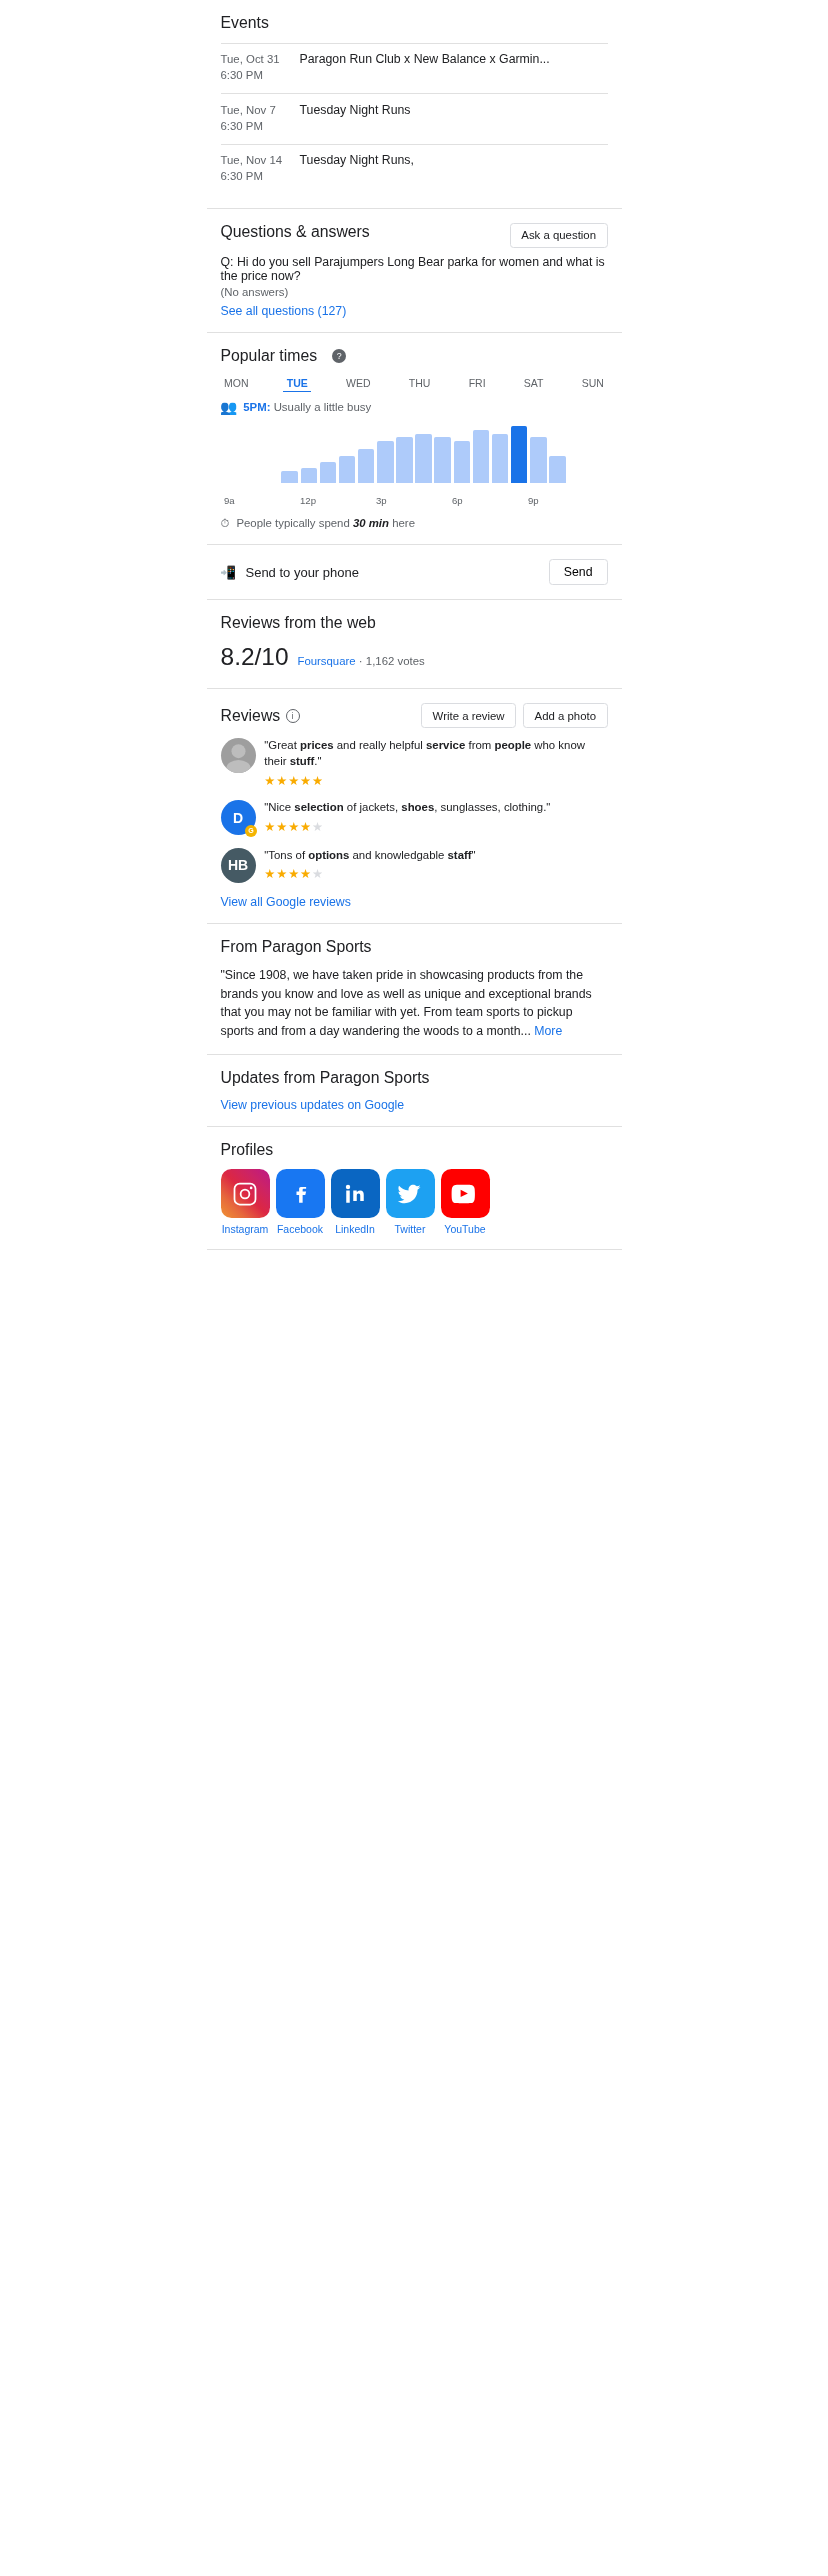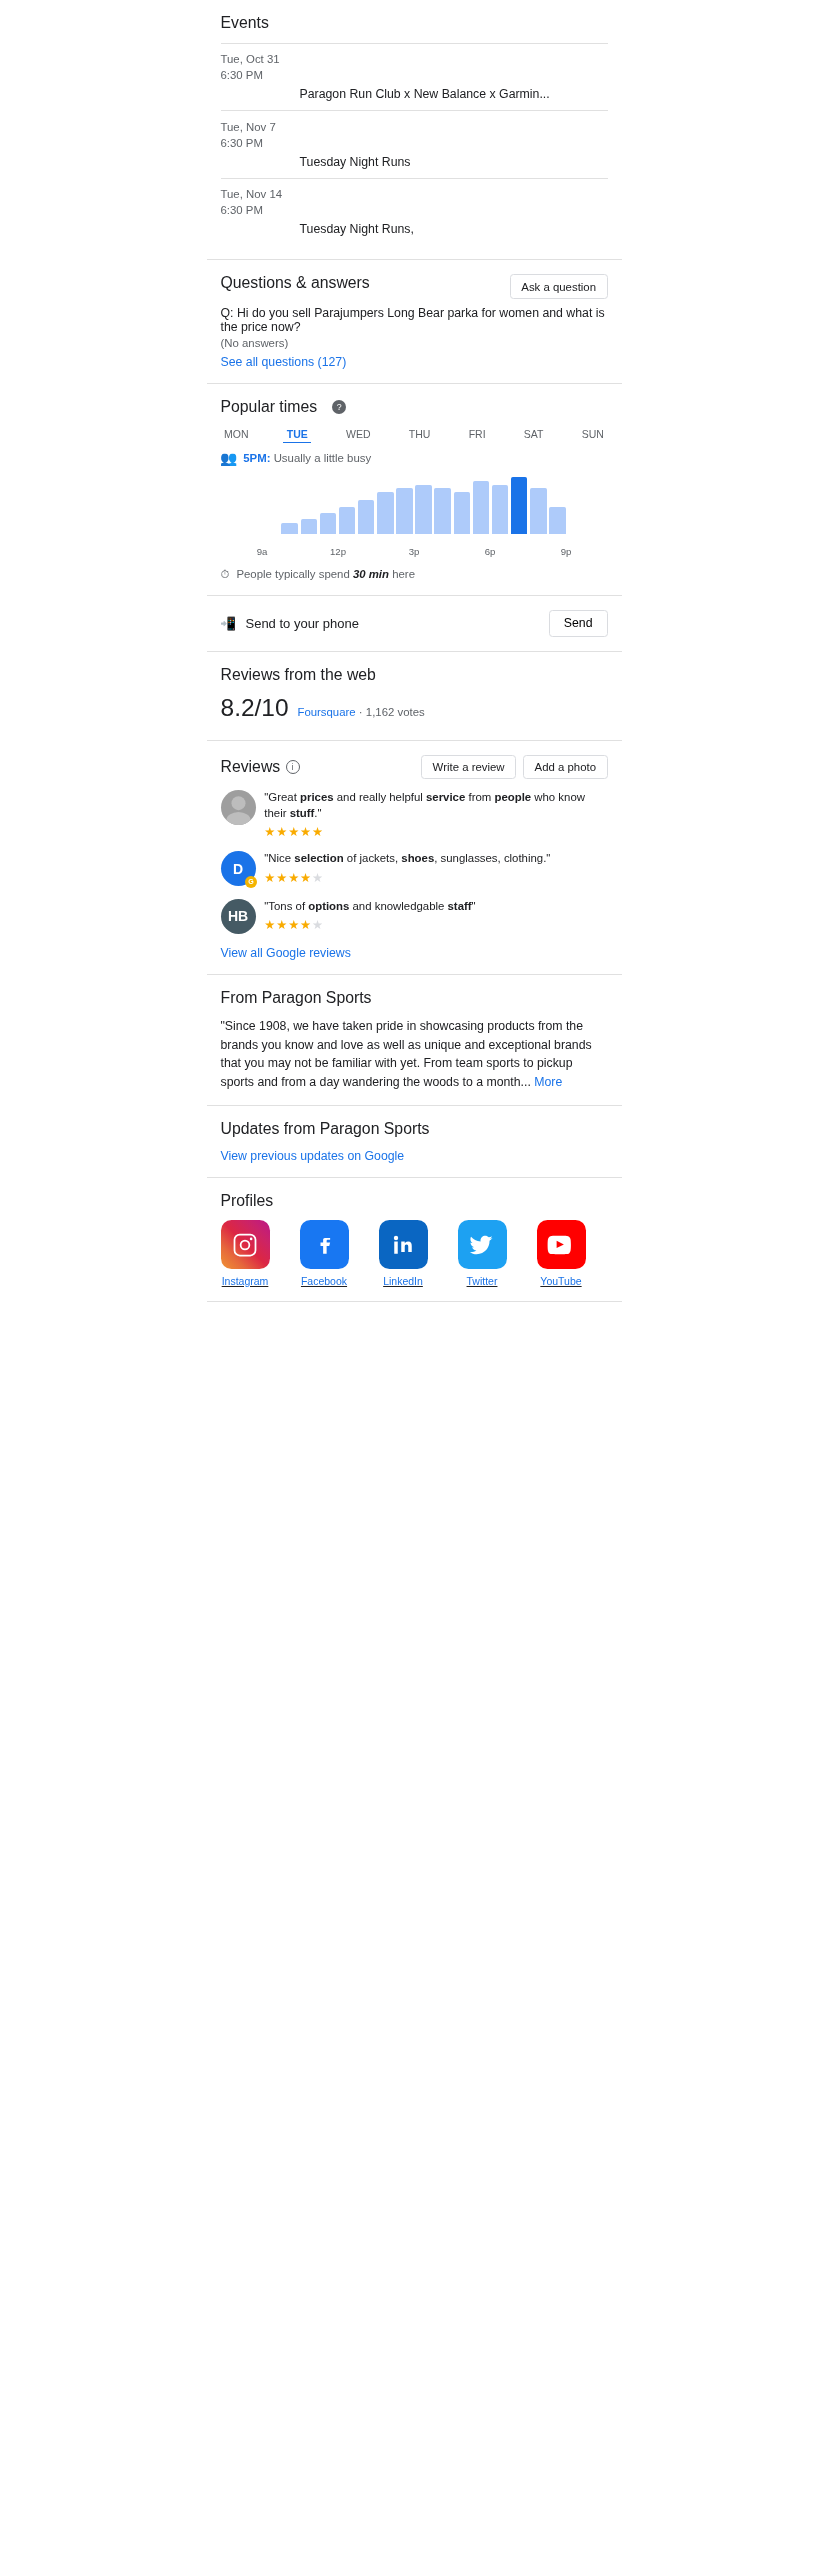--- a/index.html
+++ b/index.html
@@ -27,21 +27,20 @@
     }
     .event-date {
       min-width: 79px;
       color: #5f6368;
       font-size: 11.4px;
       line-height: 1.4;
     }
     .event-name {
       font-size: 12.3px;
       color: #202124;
-      margin-top: 35px;
     }
     
     .qa-header {
       display: flex;
       justify-content: space-between;
       align-items: flex-start;
       margin-bottom: 7px;
     }
     .qa-title {
       font-size: 15.8px;
@@ -243,24 +242,23 @@
       color: #202124;
       line-height: 1.5;
     }
     .from-more {
       color: #1a73e8;
       text-decoration: none;
     }
     
     .profiles-grid {
       display: flex;
-      gap: 30px;
+      gap: 6px;
       flex-wrap: wrap;
       margin-top: 10.5px;
-      text-decoration: underline;
     }
     .profile-item {
       display: flex;
       flex-direction: column;
       align-items: center;
       gap: 5.3px;
       cursor: pointer;
     }
     .profile-icon {
       width: 49px;
@@ -292,21 +290,20 @@
     
     .x-labels {
       display: flex;
       font-size: 9.6px;
       color: #5f6368;
       padding: 0 3.5px;
       position: relative;
     }
     .x-labels span {
       flex: 1;
-      text-align: center;
     }
   </style>
 </head>
 <body>
 
 <div class="section">
   <div class="section-title">Events</div>
   <div id="events-list">
       <div class="event-row">
     <div class="event-date">Tue, Oct 31<br>6:30 PM</div>

